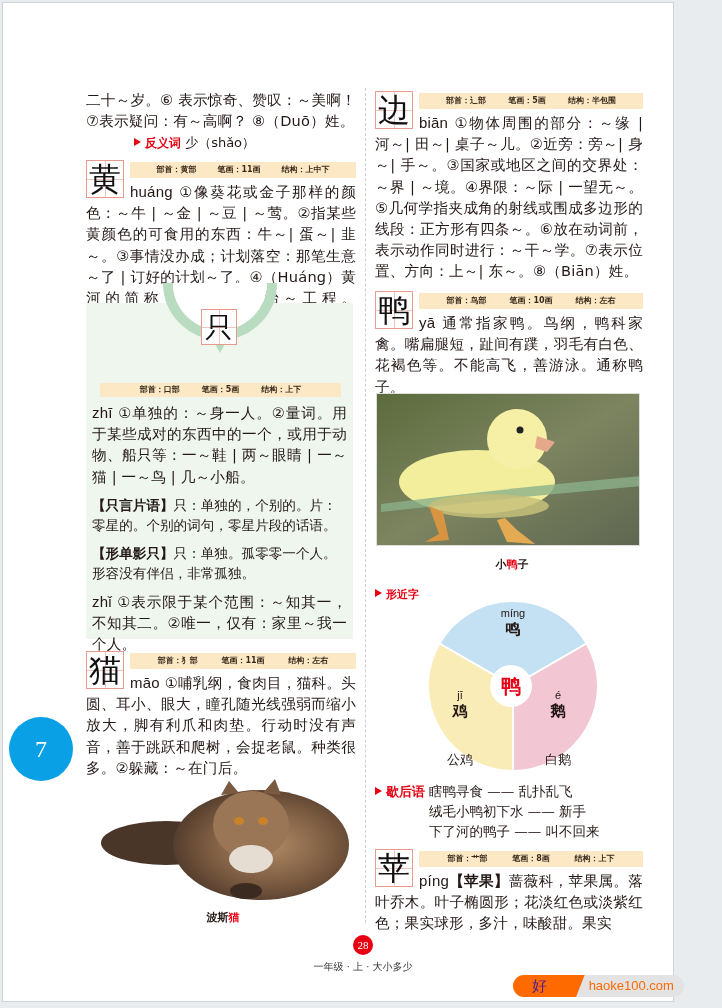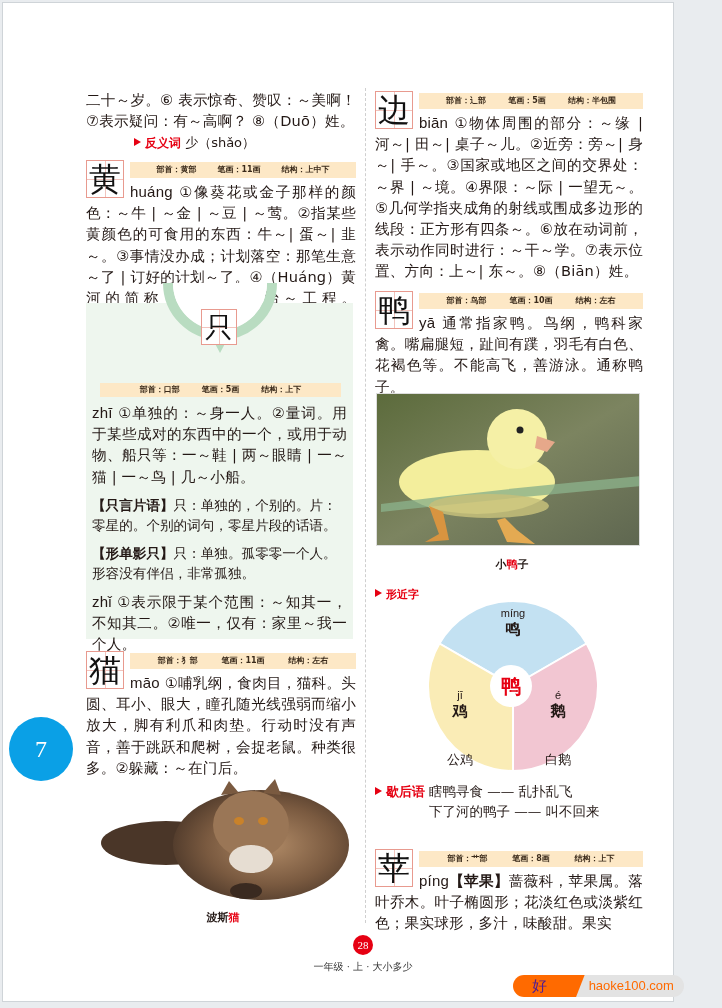--- a/index.html
+++ b/index.html
@@ -227,20 +227,21 @@
       <div class="ch">鸡</div>
       <div class="wd">公鸡</div>
     </div>
     <div class="pie-center">鸭</div>
   </div>
 
   <div class="xiehouyu">
     <span class="tri"></span><span class="tag" style="font-size:13px;">歇后语</span>
     <div class="lines">
       <div>瞎鸭寻食 —— 乱扑乱飞</div>
+      <div>绒毛小鸭初下水 —— 新手</div>
       <div>下了河的鸭子 —— 叫不回来</div>
     </div>
   </div>
 
   <div class="entry" style="position:absolute;top:846px;left:372px;width:268px;">
     <div class="char-box">
         <span>苹</span>
       </div>
     <div class="meta-bar">
       <span>部首：艹部</span>

